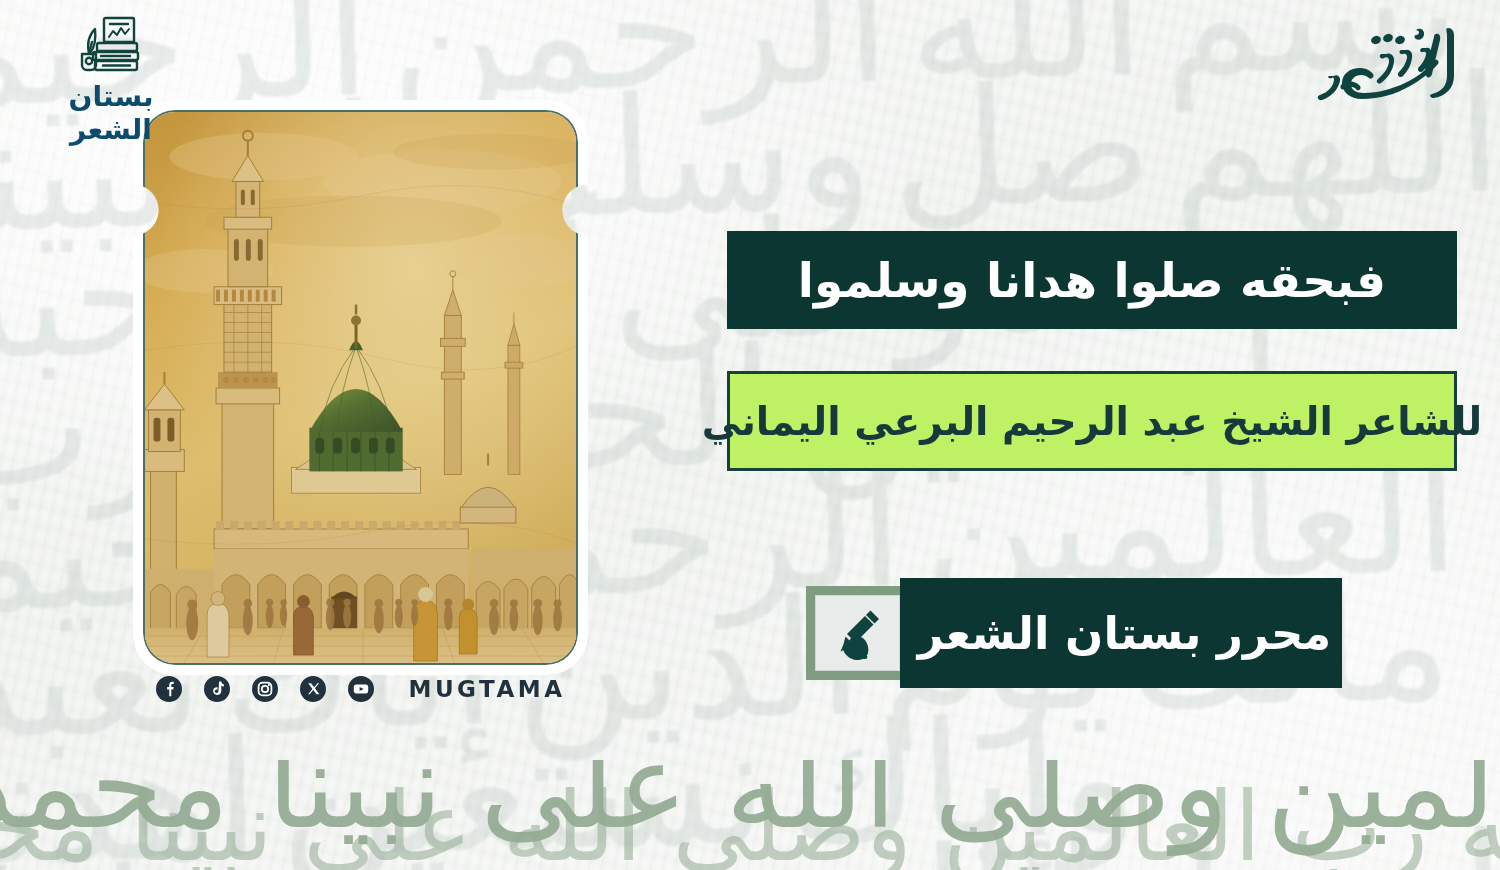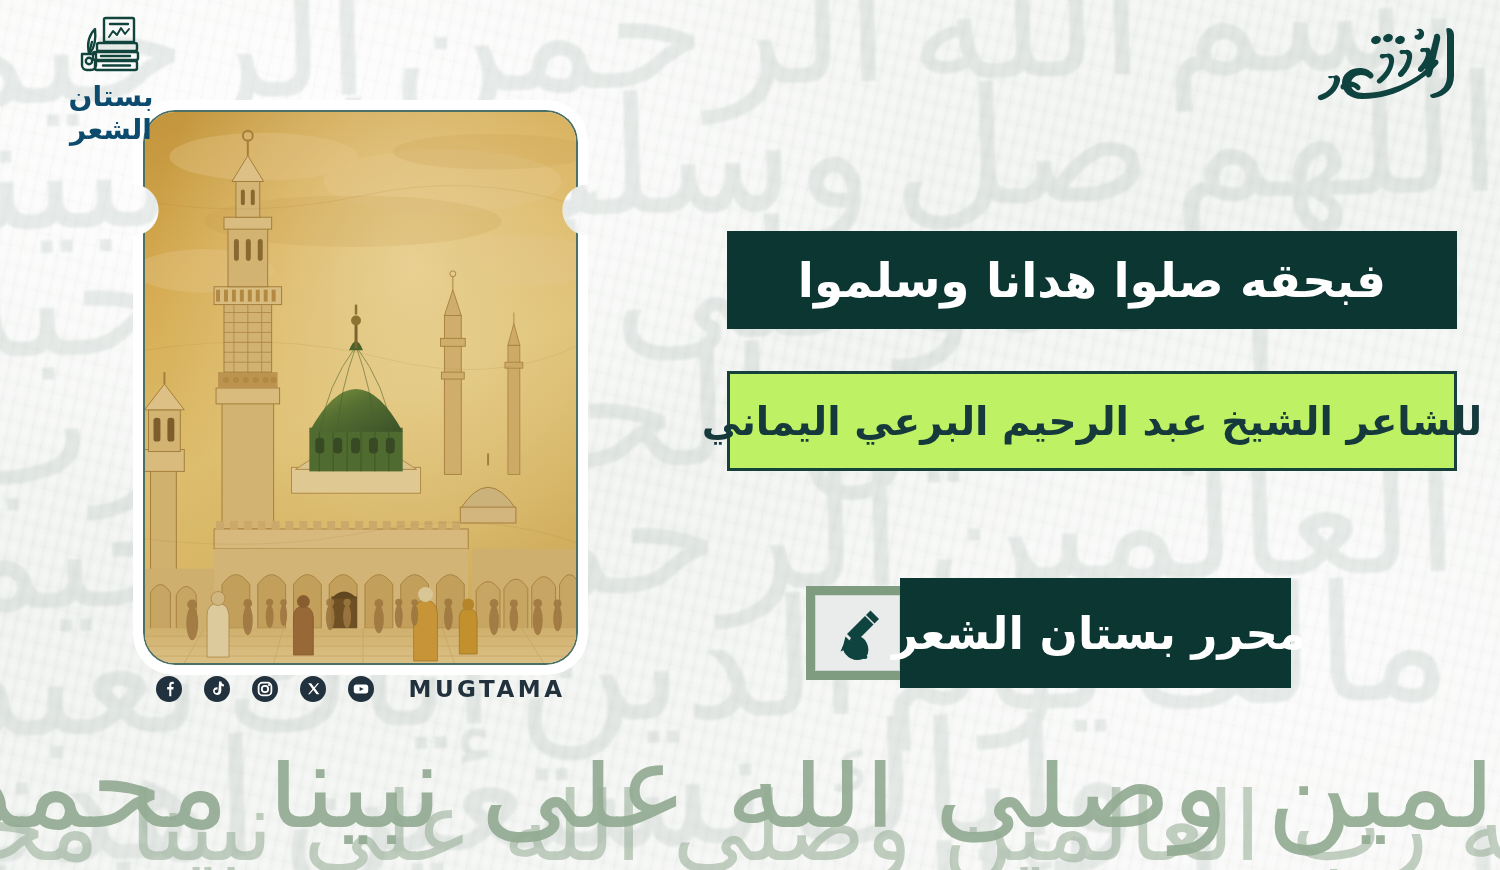--- a/index.html
+++ b/index.html
@@ -196,21 +196,21 @@
   }
   .author-icon-frame .inner {
     width:100%; height:100%;
     background:#e9eceb;
     border:1px solid #d0d6d3;
     display:flex; align-items:center; justify-content:center;
   }
   .author-name-box {
     position:absolute;
     left:900px; top:578px;
-    width:391px; height:110px;
+    width:442px; height:110px;
     background:#0c3632;
     display:flex; align-items:center; justify-content:center;
     z-index:7;
     padding-left:7px;
   }
   .author-name-box .txt {
     direction:rtl;
     color:#ffffff;
     font-size:45px;
     font-weight:bold;

